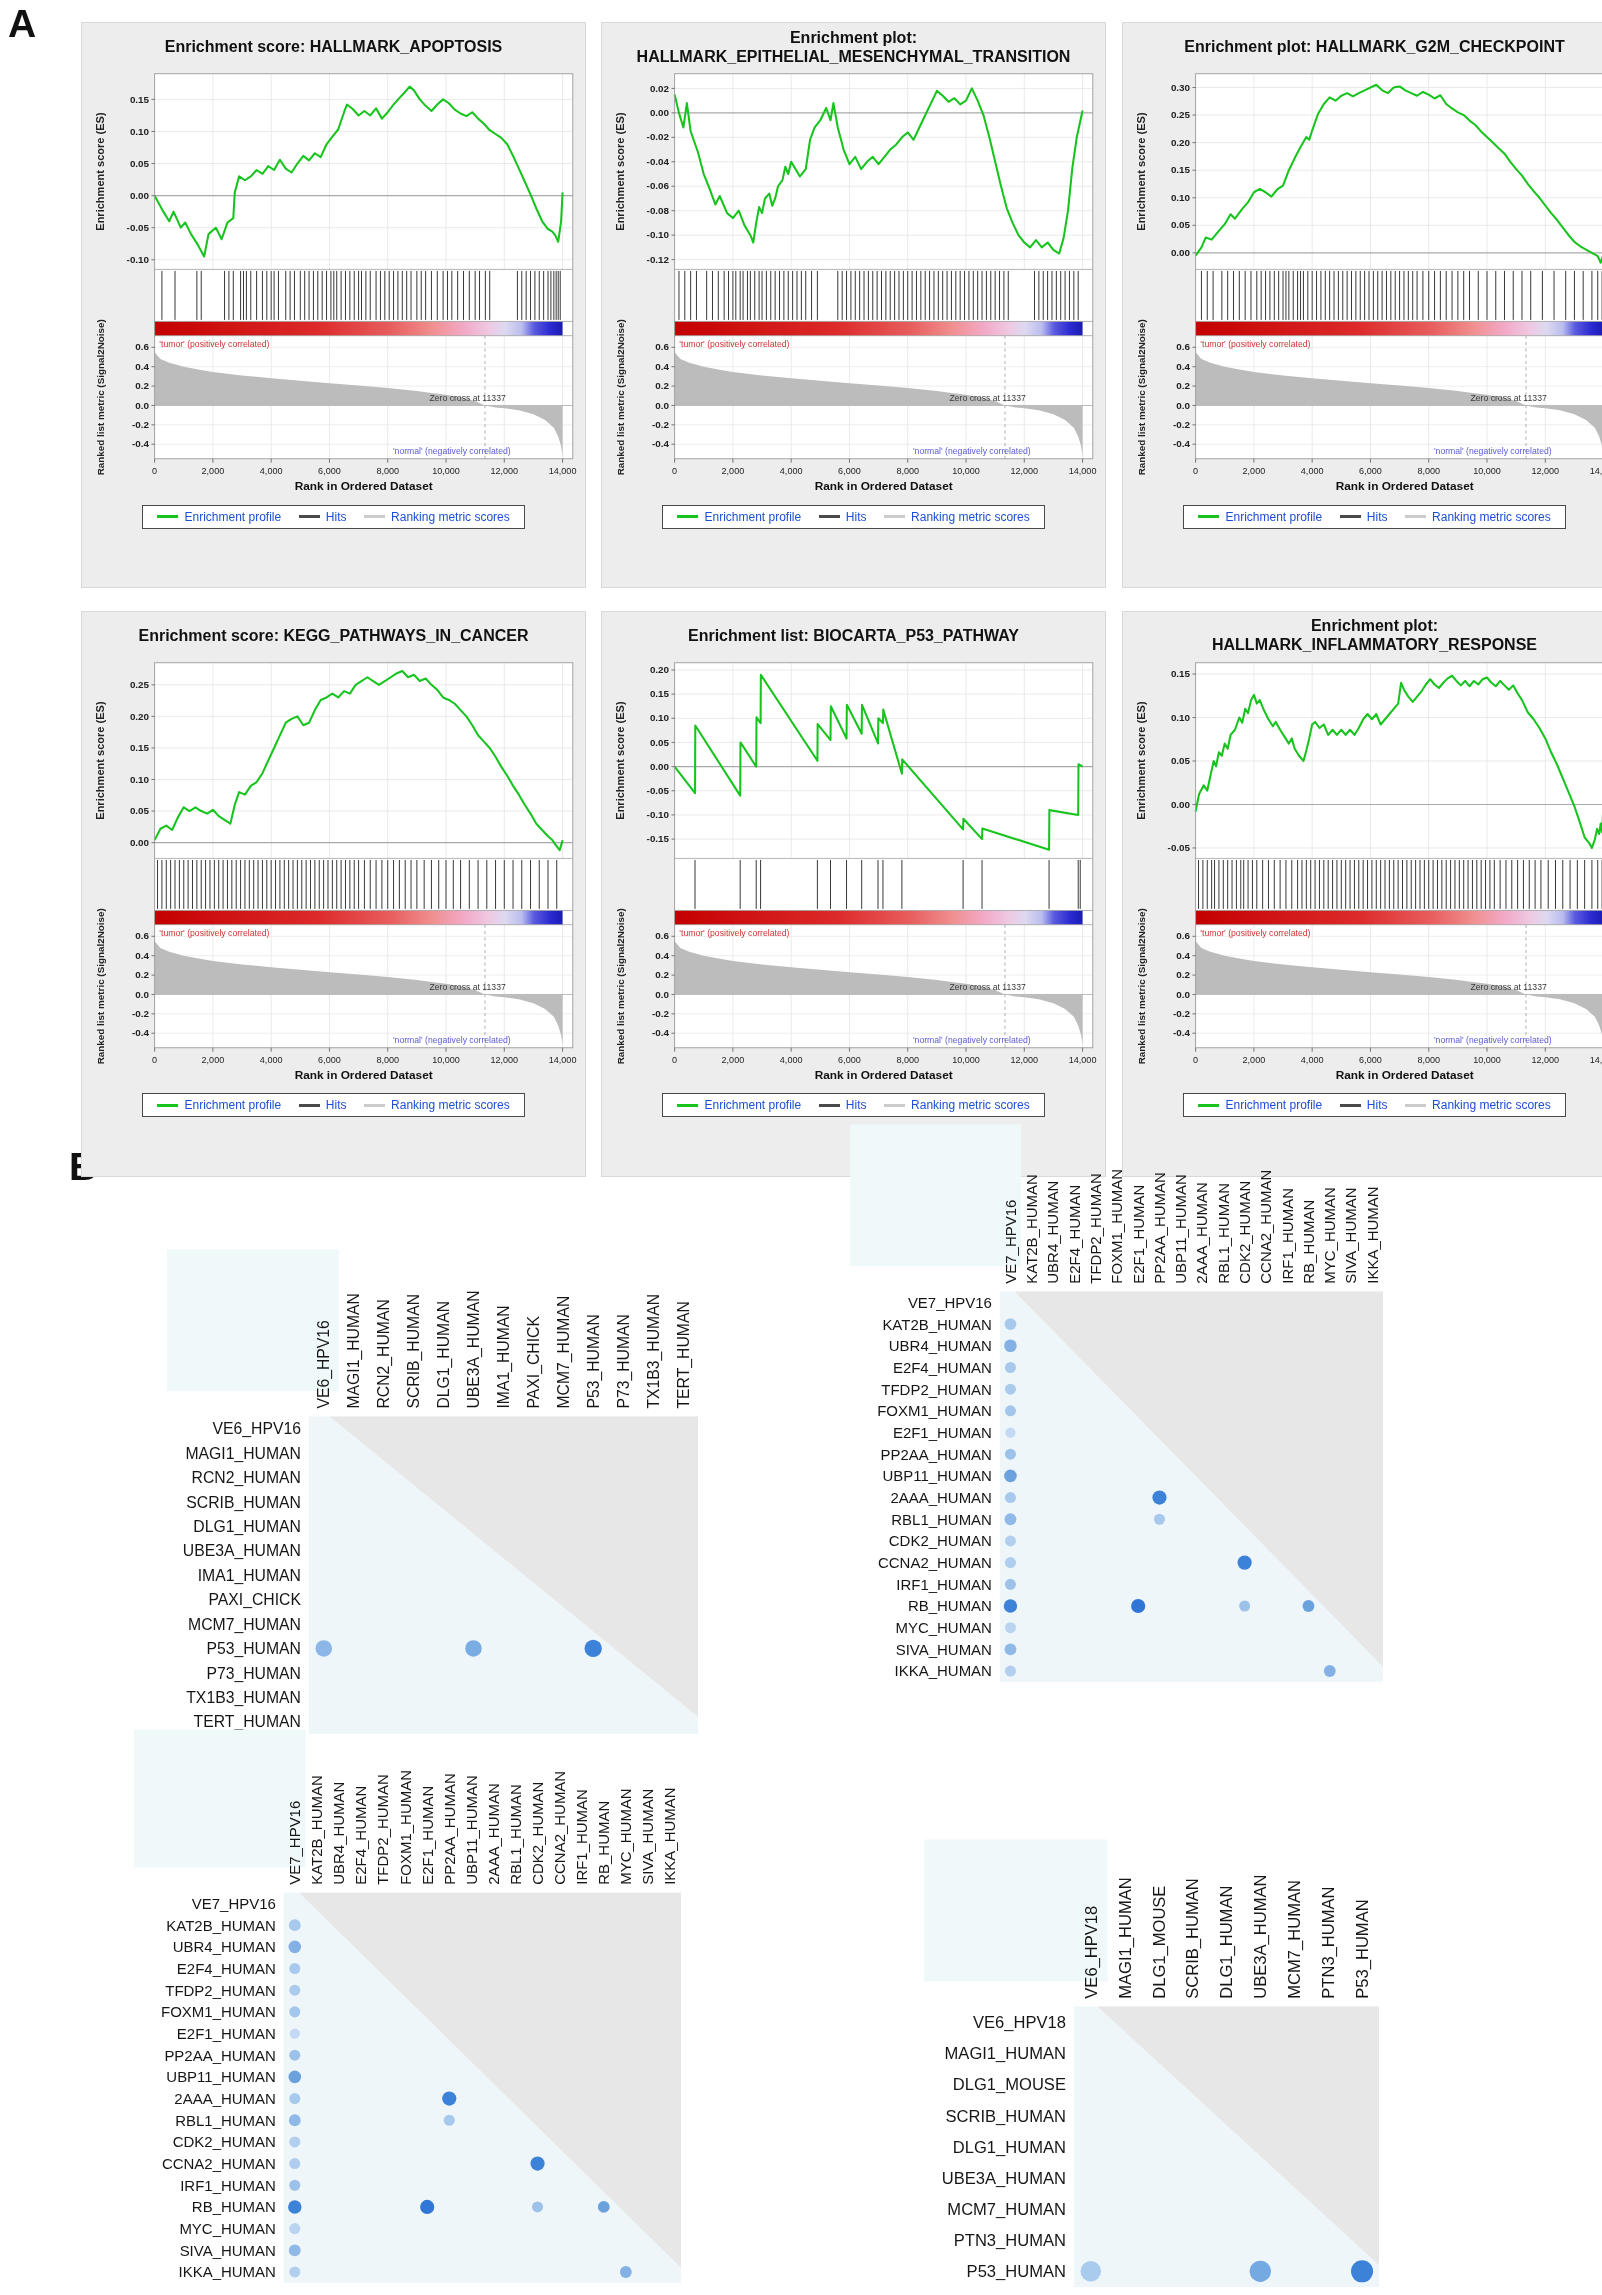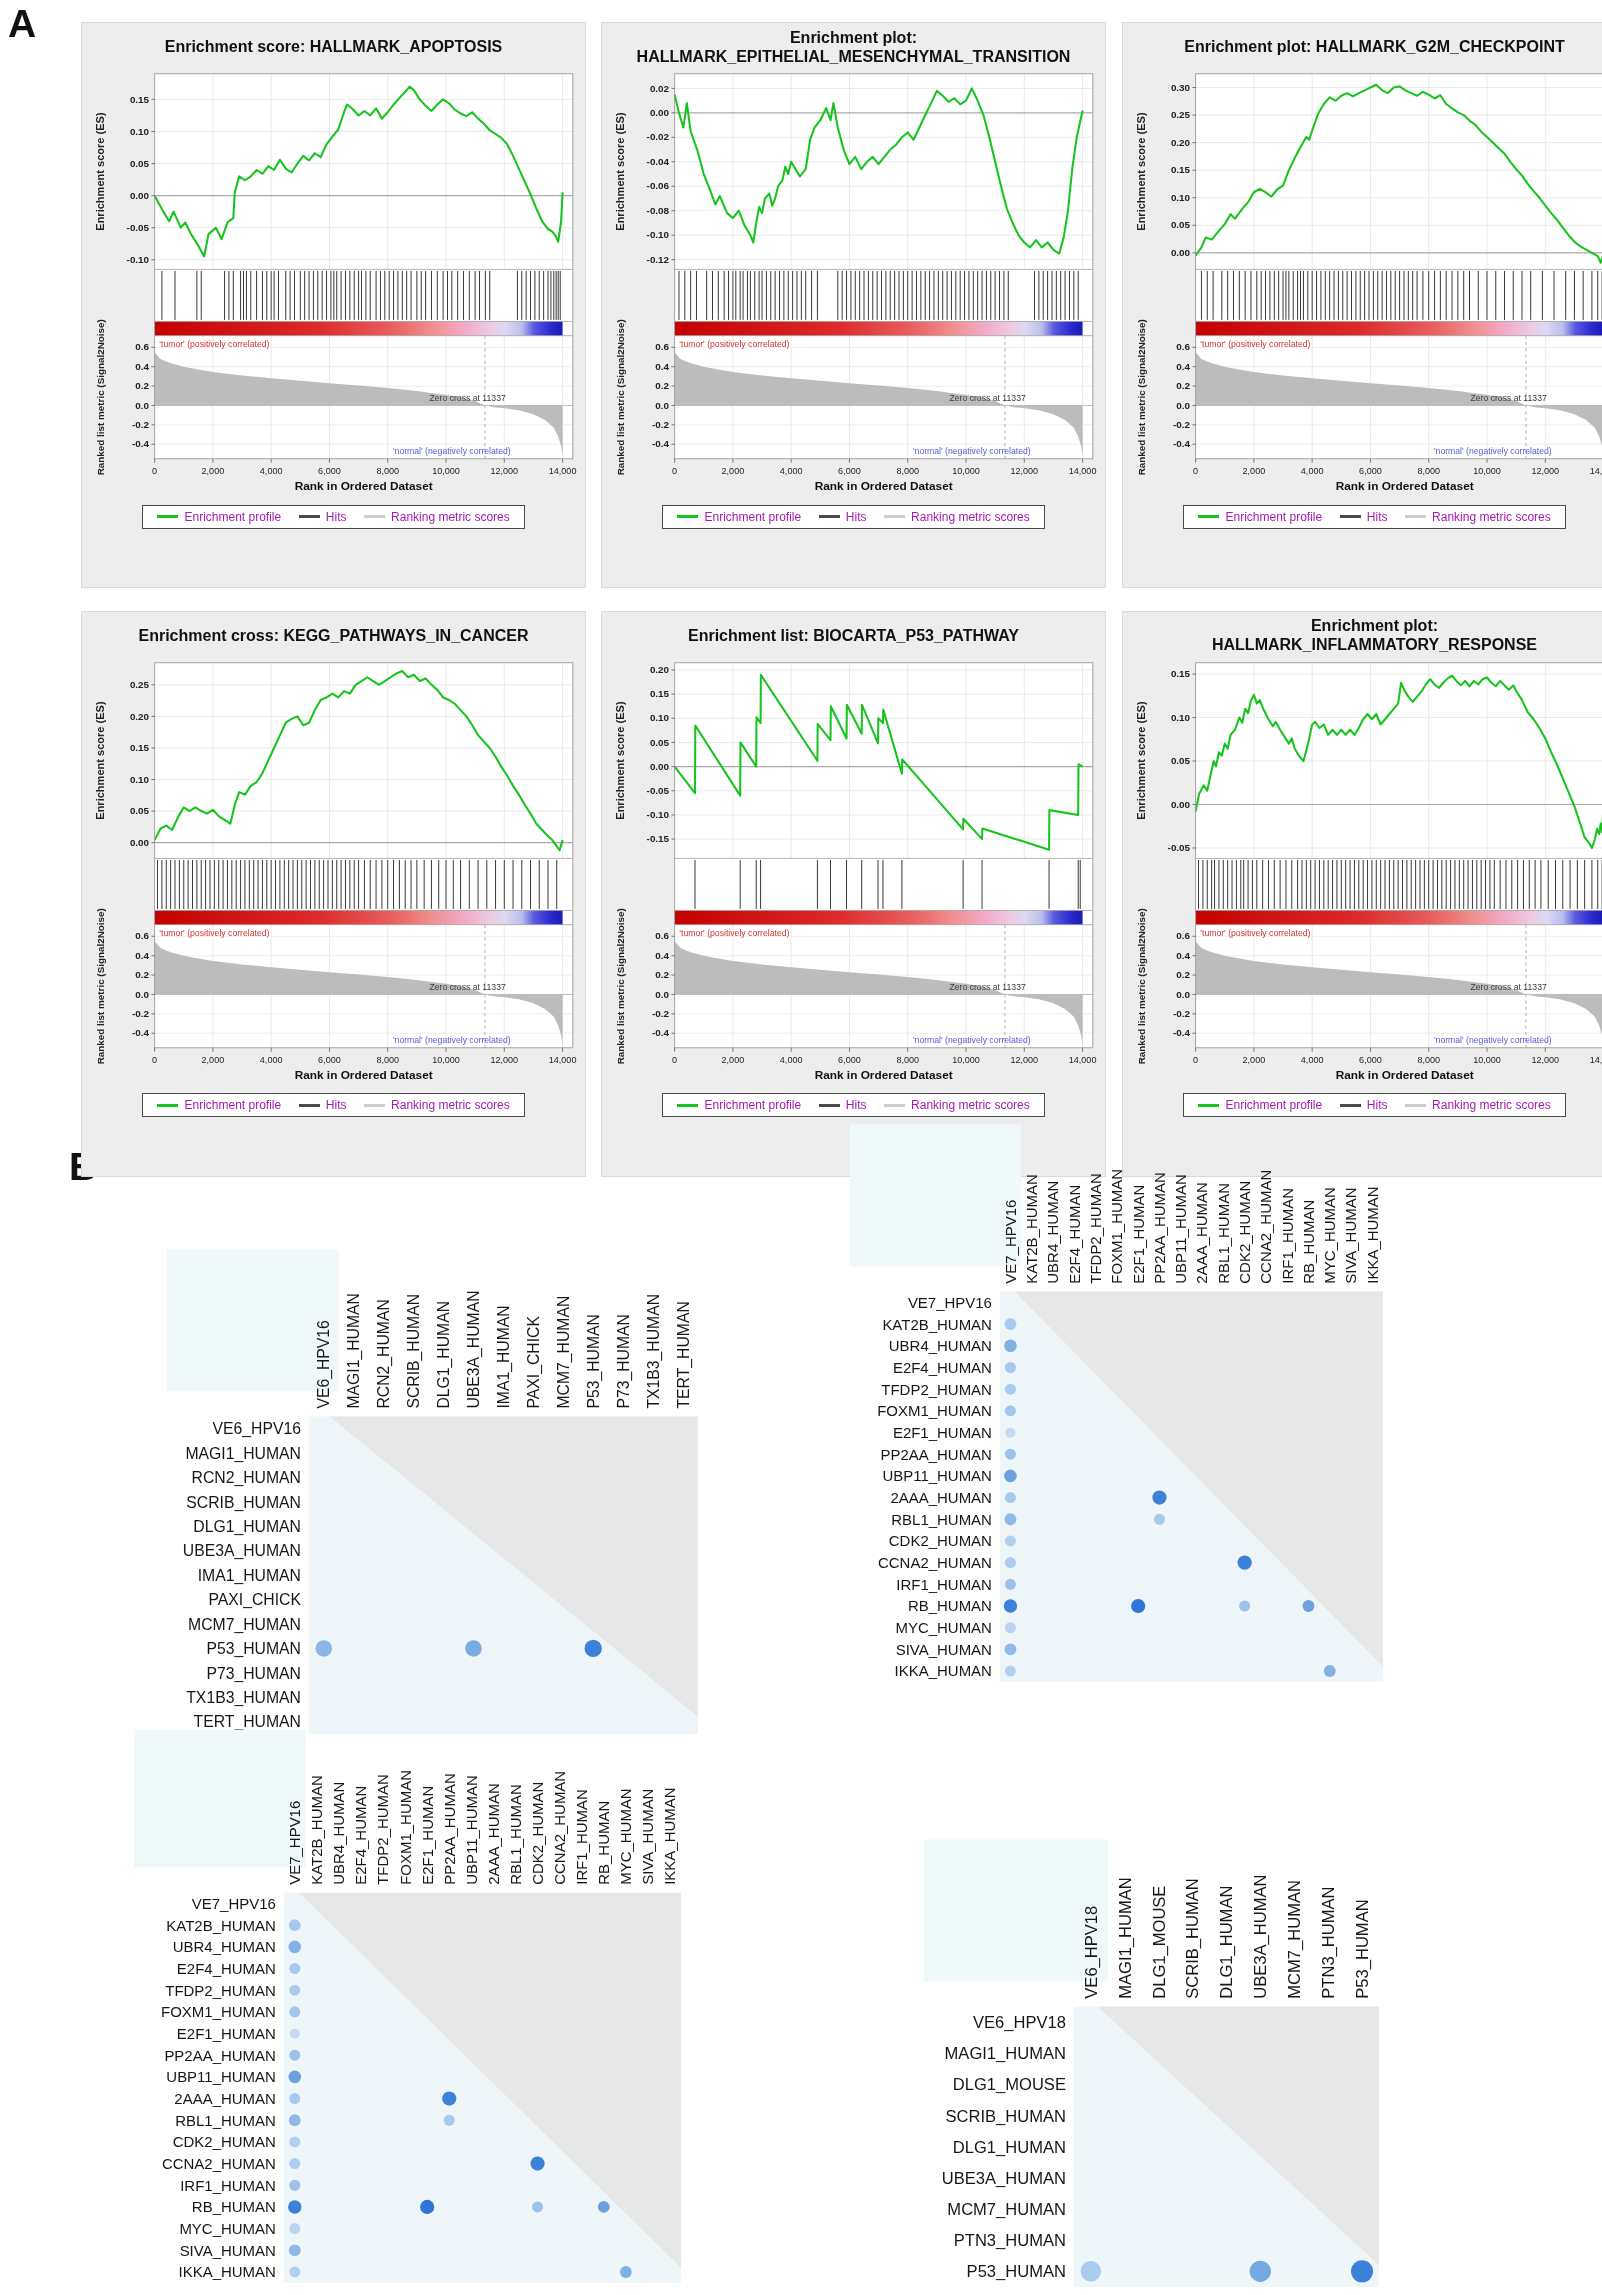--- a/index.html
+++ b/index.html
@@ -7,21 +7,21 @@
   .panel-label{position:absolute;font-size:39px;font-weight:bold;color:#111;}
   #label-a{left:8px;top:1.6px;}
   #label-b{left:69px;top:1145px;}
   .gsea-card{position:absolute;width:505px;height:566px;background:#ededed;border:0.8px solid #d9d9d9;box-sizing:border-box;}
   .gsea-title{height:43px;display:flex;align-items:center;justify-content:center;text-align:center;
     font-weight:700;font-size:16px;color:#111;line-height:1.18;padding-top:3.2px;}
   .gsea-legend{display:flex;justify-content:center;margin-top:2.4px;}
   .legend-box{display:inline-flex;gap:17.3px;align-items:center;background:#fff;border:1.6px solid #4a4a4a;padding:4px 14px;}
   .leg-item{display:inline-flex;align-items:center;gap:6.3px;}
   .leg-line{width:21px;height:3.2px;display:inline-block;}
-  .leg-text{font-size:12px;color:#a21caf;}
+  .leg-text{font-size:12px;color:#1d4ed8;}
   .matrix-card{position:absolute;}
   svg text{font-family:"Liberation Sans",sans-serif;}
 </style>
 </head>
 <body>
 
 <div class="panel-label" id="label-a">A</div>
 <div class="panel-label" id="label-b">B</div>
 
 <figure class="gsea-card" style="left: 41px; top: 9.5px;"><div class="gsea-title">Enrichment score: HALLMARK_APOPTOSIS</div><svg width="505" height="430" viewBox="0 0 640 545">
@@ -599,21 +599,21 @@
         <span class="leg-item">
           <span class="leg-line" style="background: rgb(74, 74, 74);"></span>
           <span class="leg-text">Hits</span>
         </span>
         <span class="leg-item">
           <span class="leg-line" style="background: rgb(204, 204, 204);"></span>
           <span class="leg-text">Ranking metric scores</span>
         </span>
       </div>
     </div></figure>
-<figure class="gsea-card" style="left: 41px; top: 598px;"><div class="gsea-title">Enrichment cross: KEGG_PATHWAYS_IN_CANCER</div><svg width="505" height="430" viewBox="0 0 640 545">
+<figure class="gsea-card" style="left: 41px; top: 598px;"><div class="gsea-title">Enrichment score: KEGG_PATHWAYS_IN_CANCER</div><svg width="505" height="430" viewBox="0 0 640 545">
       <rect x="92" y="6" width="530" height="488" fill="#ffffff"></rect>
       <line x1="165.86759581881535" y1="6" x2="165.86759581881535" y2="254" stroke="#e4e4e4" stroke-width="1"></line>
       <line x1="165.86759581881535" y1="338" x2="165.86759581881535" y2="494" stroke="#e4e4e4" stroke-width="1"></line>
       <line x1="239.73519163763066" y1="6" x2="239.73519163763066" y2="254" stroke="#e4e4e4" stroke-width="1"></line>
       <line x1="239.73519163763066" y1="338" x2="239.73519163763066" y2="494" stroke="#e4e4e4" stroke-width="1"></line>
       <line x1="313.602787456446" y1="6" x2="313.602787456446" y2="254" stroke="#e4e4e4" stroke-width="1"></line>
       <line x1="313.602787456446" y1="338" x2="313.602787456446" y2="494" stroke="#e4e4e4" stroke-width="1"></line>
       <line x1="387.4703832752613" y1="6" x2="387.4703832752613" y2="254" stroke="#e4e4e4" stroke-width="1"></line>
       <line x1="387.4703832752613" y1="338" x2="387.4703832752613" y2="494" stroke="#e4e4e4" stroke-width="1"></line>
       <line x1="461.3379790940767" y1="6" x2="461.3379790940767" y2="254" stroke="#e4e4e4" stroke-width="1"></line>

